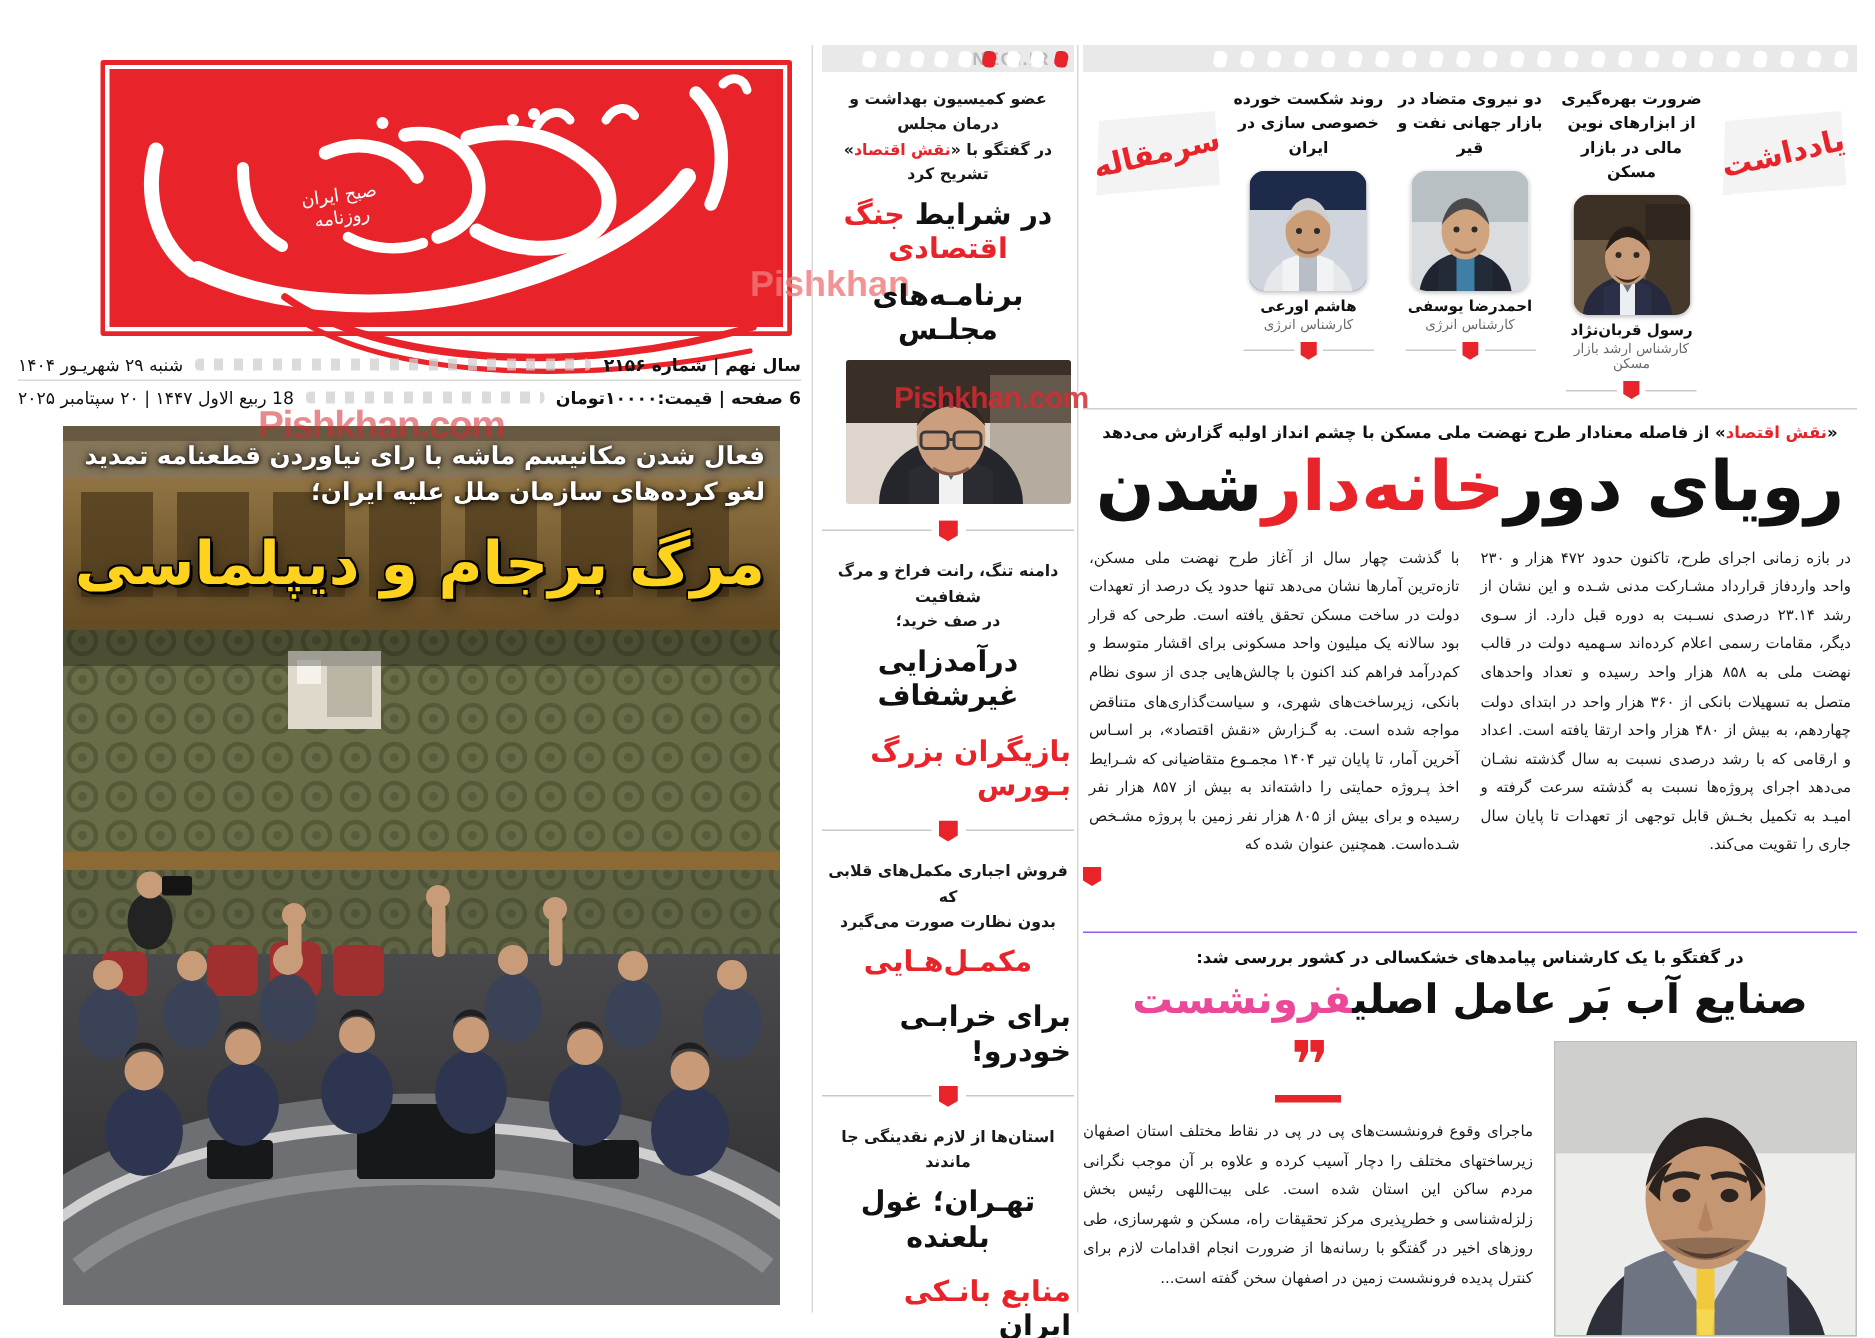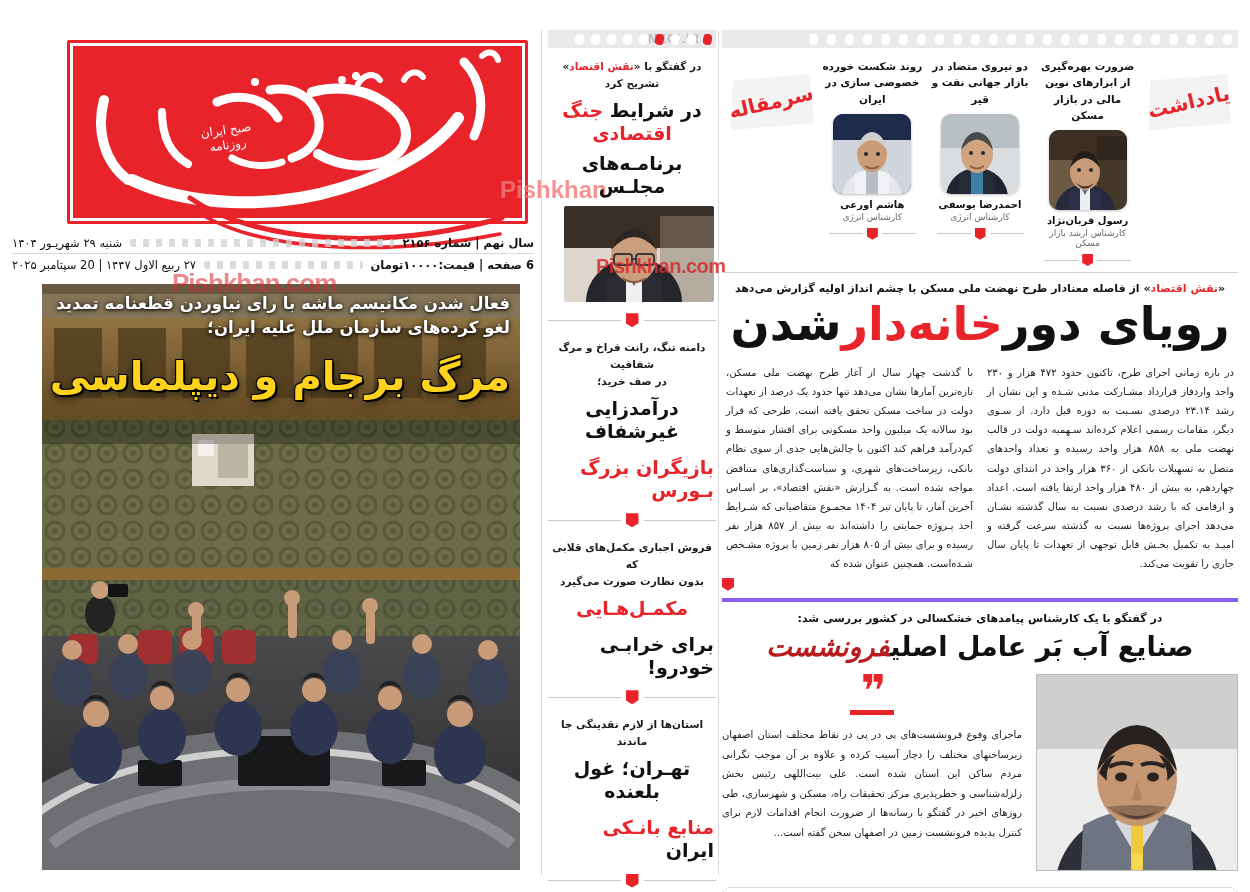--- a/index.html
+++ b/index.html
@@ -116,25 +116,25 @@
   .lead-title .red{color:#e8242a;}
 
   .lead-body{display:flex;gap:14px;margin-top:12px;padding:0 4px;}
   .lead-body .col{flex:1;font-size:10px;line-height:1.92;text-align:justify;color:#1a1a1a;}
   .lead-body .col p{margin:0;}
   .body-flag{display:flex;justify-content:flex-end;margin-top:4px;}
   .body-flag .flag{width:12px;height:13px;position:relative;}
   .body-flag .flag i{position:absolute;inset:0;background:#e8242a;
        clip-path:polygon(0 0,100% 0,100% 72%,50% 100%,0 72%);display:block;}
 
-  .sec2{margin-top:7px;border-top:4px solid #8b5cf6;padding-top:10px;}
+  .sec2{margin-top:30px;border-top:1px solid #8b5cf6;padding-top:10px;}
   .sec2-kicker{text-align:center;font-size:11px;font-weight:bold;color:#111;}
   .sec2-title{text-align:center;font-size:27px;font-weight:bold;margin-top:6px;letter-spacing:-.6px;white-space:nowrap;}
   .sec2-title .blk{color:#111;}
-  .sec2-title .red{color:#b91c1c;font-style:italic;}
+  .sec2-title .red{color:#ec4899;}
 
   .sec2-body{display:flex;gap:14px;margin-top:12px;align-items:flex-start;}
   .sec2-photo{width:200px;height:195px;border:1px solid #bdbdbd;overflow:hidden;position:relative;background:#d9d9d9;}
   .sec2-quote{flex:1;padding-top:2px;}
   .qmark{text-align:center;color:#e8242a;font-size:44px;font-weight:bold;line-height:.7;
          letter-spacing:-3px;direction:ltr;}
   .qmark-underline{width:44px;height:5px;background:#e8242a;margin:4px auto 10px auto;}
   .qtext{font-size:10px;line-height:1.95;text-align:justify;color:#1a1a1a;}
 
   .sec3{margin-top:16px;border:1px solid #dcdcdc;border-radius:8px;padding:10px 12px 12px 12px;}
@@ -198,21 +198,21 @@
         <div class="dl-right">
           <span>شنبه ۲۹ شهریـور ۱۴۰۴</span>
         </div>
       </div>
       <div class="dl-row">
         <div class="dl-left">
           <span>6 صفحه | قیمت:۱۰۰۰۰تومان</span>
         </div>
         <div class="dl-dots"></div>
         <div class="dl-right">
-          <span>۲۷ ربیع الاول ۱۴۴۷ | 20 سپتامبر ۲۰۲۵</span>
+          <span>18 ربیع الاول ۱۴۴۷ | ۲۰ سپتامبر ۲۰۲۵</span>
         </div>
       </div>
     </div>
 
     <div class="main-photo">
       <svg class="mp-canvas" viewBox="0 0 478 586" preserveAspectRatio="none" aria-hidden="true">
         <defs>
           <linearGradient id="wallg" x1="0" y1="0" x2="0" y2="1">
             <stop offset="0" stop-color="#7c7e55"></stop>
               <stop offset="1" stop-color="#4e5134"></stop>
@@ -361,20 +361,21 @@
         <span class="neoi-dot"></span>
         <span class="neoi-dot"></span>
         <span class="neoi-dot"></span>
         <span class="neoi-dot"></span>
         <span class="neoi-dot"></span>
       </div>
       <div class="txt">NEOI.IR</div>
     </div>
 
     <div class="side-item">
+      <div class="si-kicker">عضو کمیسیون بهداشت و درمان مجلس</div>
       <div class="si-kicker">
         <span>در گفتگو با «</span><span class="redw">نقش اقتصاد</span><span>» تشریح کرد</span>
       </div>
       <div class="si-t1">
         <span>در شرایط</span>
         <span style="color:#e8242a">جنگ اقتصادی</span>
       </div>
       <div class="si-t1">برنامـه‌های مجلـس</div>
       <div style="margin-top:8px;width:150px;height:96px;overflow:hidden;border-radius:2px;position:relative;">
         <svg viewBox="0 0 150 96" preserveAspectRatio="none" width="150" height="96" aria-hidden="true">

